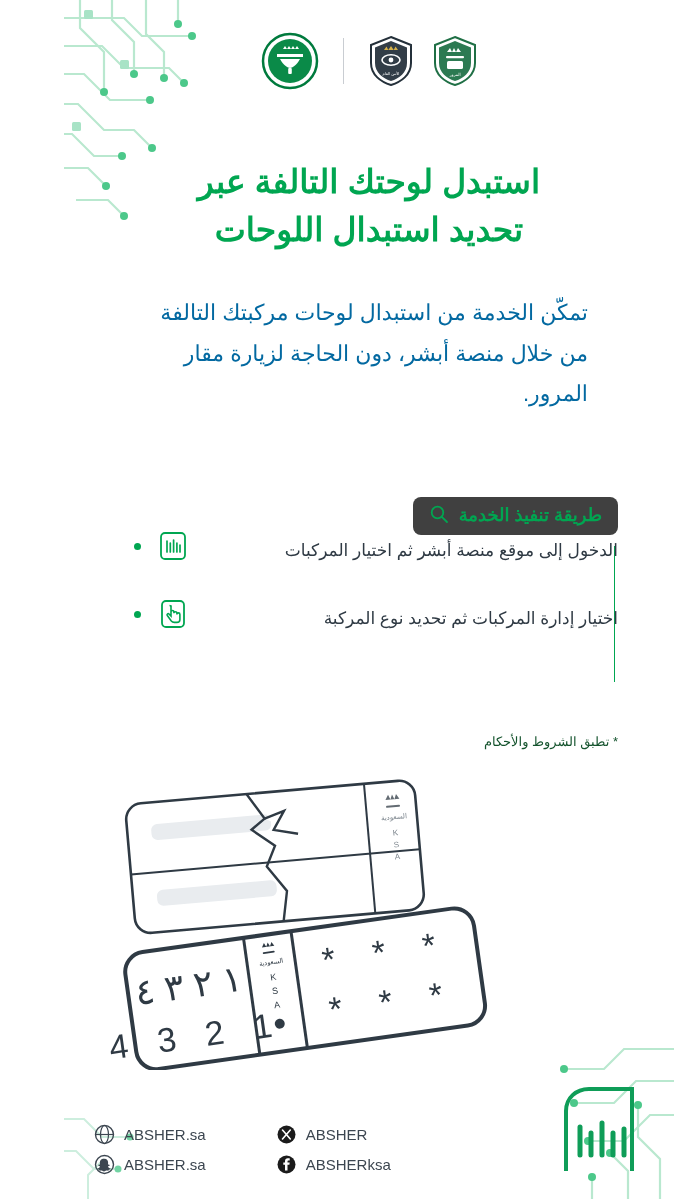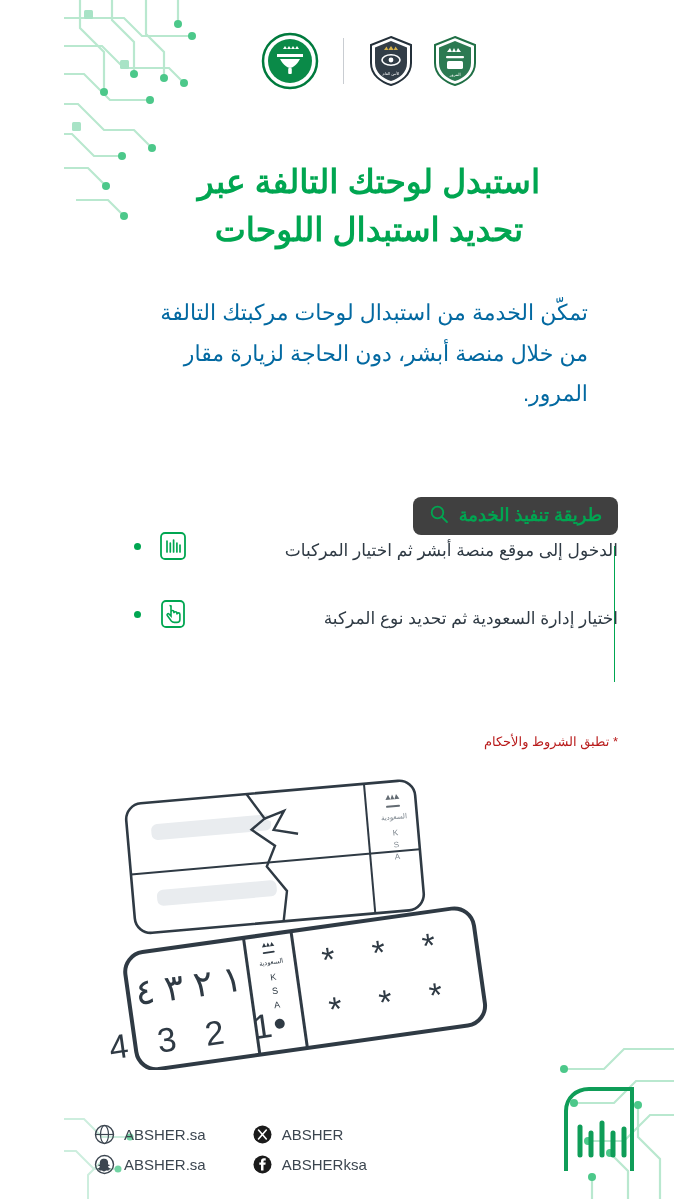--- a/index.html
+++ b/index.html
@@ -122,39 +122,39 @@
     top: 34px;
     width: 1.5px;
     height: 136px;
     background: #00A651;
   }
 
   .terms {
     position: absolute;
     top: 734px;
     right: 56px;
-    color: #b91c1c;
+    color: #14532d;
     font-size: 13px;
     direction: rtl;
   }
 
   
   .art { position: absolute; top: 770px; left: 40px; width: 420px; height: 300px; }
 
   
   .footer {
     position: absolute;
     bottom: 24px;
     left: 30px;
     display: flex;
     flex-direction: column;
     gap: 9px;
     direction: ltr;
   }
-  .f-row { display: flex; align-items: center; gap: 46px; }
+  .f-row { display: flex; align-items: center; gap: 70px; }
   .f-item { display: flex; align-items: center; gap: 9px; }
   .f-item .lbl { font-size: 15px; color: #3c4650; }
   .f-ico { width: 21px; height: 21px; flex: 0 0 auto; }
 
   .absher-mark { position: absolute; right: 36px; bottom: 28px; width: 78px; height: 86px; }
 </style>
 </head>
 <body>
 
 <div class="poster">
@@ -299,21 +299,21 @@
     </div>
 
     <div class="step">
       <span class="step-dot"></span>
       <span class="step-ico">
         <svg width="30" height="30" viewBox="0 0 30 30">
           <rect x="4" y="2" width="22" height="26" rx="4" fill="none" stroke="#00A651" stroke-width="1.8"></rect>
           <path d="M13 8 v9 l-2 -2 c-1 -1 -2.6 0.4 -1.7 1.6 l4 5.4 c0.8 1 1.8 1.4 3 1.4 h2.6 c1.7 0 3 -1.3 3 -3 v-5 c0 -0.9 -0.7 -1.5 -1.5 -1.5 c-0.8 0 -1.5 0.6 -1.5 1.5 v-1.2 c0 -0.9 -0.7 -1.5 -1.5 -1.5 c-0.8 0 -1.5 0.6 -1.5 1.5 v-1.2 c0 -0.9 -0.7 -1.5 -1.5 -1.5 c-0.8 0 -1.4 0.6 -1.4 1.5 V8 c0 -0.9 -0.7 -1.5 -1.5 -1.5 C13.7 6.5 13 7.1 13 8 z" fill="none" stroke="#00A651" stroke-width="1.6"></path>
         </svg>
       </span>
-      <span class="step-label">اختيار إدارة السعودية ثم تحديد نوع المركبة</span>
+      <span class="step-label">اختيار إدارة المركبات ثم تحديد نوع المركبة</span>
     </div>
 
   </div>
 
   <div class="terms">* تطبق الشروط والأحكام</div>
 
   <svg class="art" viewBox="0 0 420 300">
 
     <g transform="rotate(-5 170 110)">
       <rect x="28" y="22" width="290" height="130" rx="16" fill="#ffffff" stroke="#2f3a44" stroke-width="2.6"></rect>

